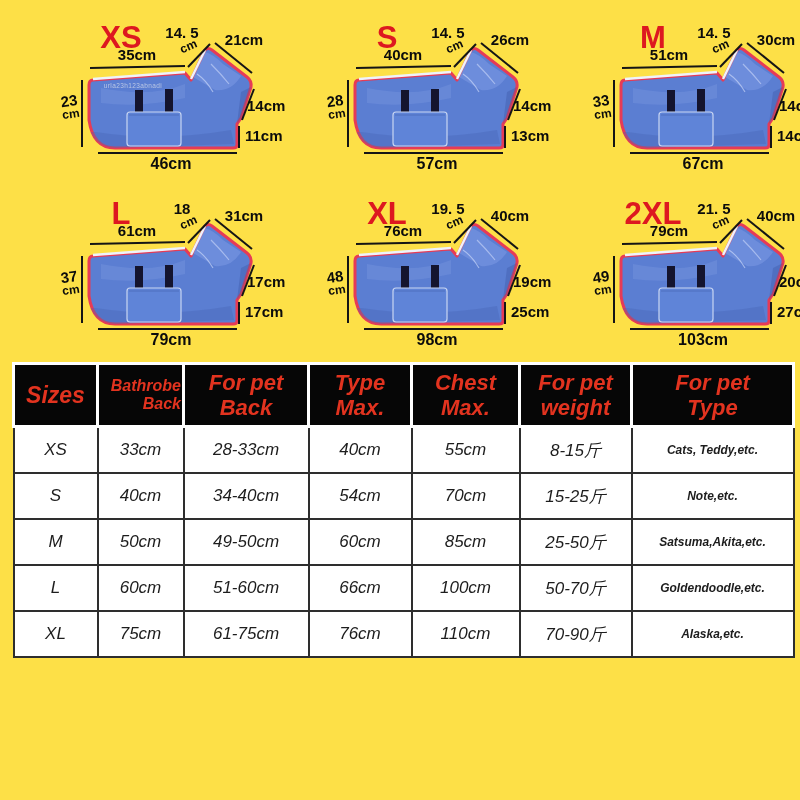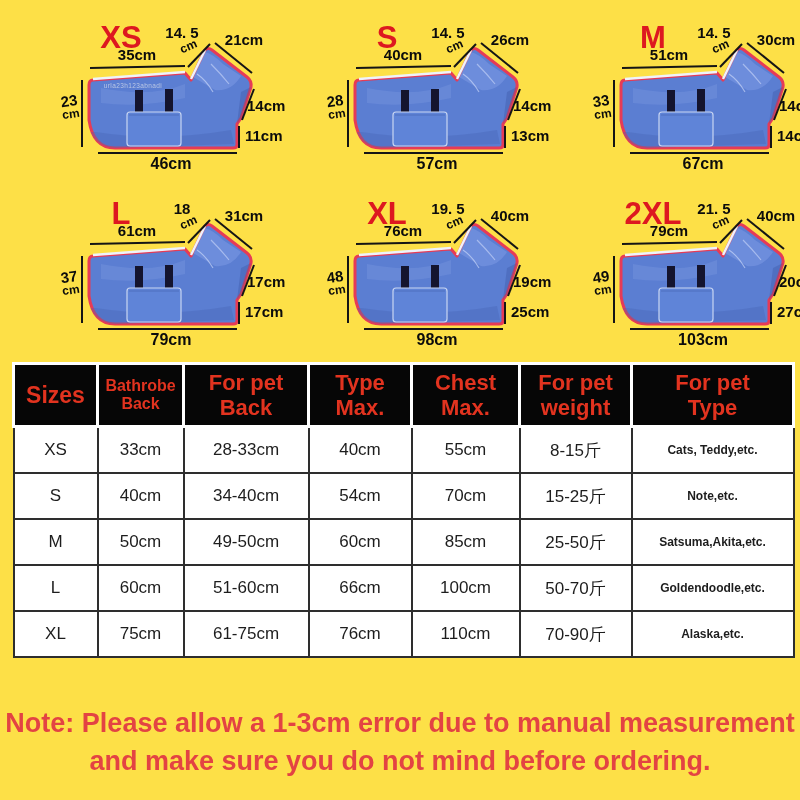--- a/index.html
+++ b/index.html
@@ -23,37 +23,37 @@
   .t-title{font:700 31px "Liberation Sans",sans-serif;fill:#dd1820;}
   .t-m{font:700 15px "Liberation Sans",sans-serif;fill:#0c0c0c;}
   .t-m-sm{font:700 12px "Liberation Sans",sans-serif;fill:#0c0c0c;}
   .t-bottom{font:700 16px "Liberation Sans",sans-serif;fill:#0c0c0c;}
   .t-wm{font:400 6.5px "Liberation Sans",sans-serif;fill:#b9c6e4;letter-spacing:.4px;}
   .meas{stroke:#151515;stroke-width:2;stroke-linecap:butt;}
 
   
   .size-table{
     border-collapse:collapse;table-layout:fixed;
-    width:780px;margin:8px 0 0 12px;
+    width:780px;margin:8px 0 0 12px;font-style:italic;
   }
   .size-table col.c0{width:84px}
   .size-table col.c1{width:86px}
   .size-table col.c2{width:125px}
   .size-table col.c3{width:103px}
   .size-table col.c4{width:108px}
   .size-table col.c5{width:112px}
   .size-table col.c6{width:162px}
   .size-table th{
     background:#060606;color:#e2331f;
     font-weight:700;font-size:22px;line-height:1.15;
     white-space:pre-line;text-align:center;vertical-align:middle;
     border:3px solid #ffffff;height:56px;padding:2px 1px;
   }
   .size-table th:nth-child(1){font-size:23px;}
-  .size-table th:nth-child(2){font-size:16px;}
+  .size-table th:nth-child(2){font-size:16px;text-align:right;}
   .size-table td{
     border:2px solid #2e2e2e;background:#fff;
     text-align:center;vertical-align:middle;
     font-size:17px;color:#1d1d1d;height:44px;padding:0 2px;
   }
   .size-table td.c6{font-weight:700;font-size:12px;}
 
   
   .note{
     margin-top:46px;text-align:center;
@@ -479,17 +479,13 @@
           <td class="c1">75cm</td>
           <td class="c2">61-75cm</td>
           <td class="c3">76cm</td>
           <td class="c4">110cm</td>
           <td class="c5">70-90斤</td>
           <td class="c6">Alaska,etc.</td>
         </tr>
       </tbody>
   </table>
 
-  <div class="note">
-    <div>Note: Please allow a 1-3cm error due to manual measurement</div>
-    <div>and make sure you do not mind before ordering.</div>
-  </div>
 </div>
 
 </body></html>

